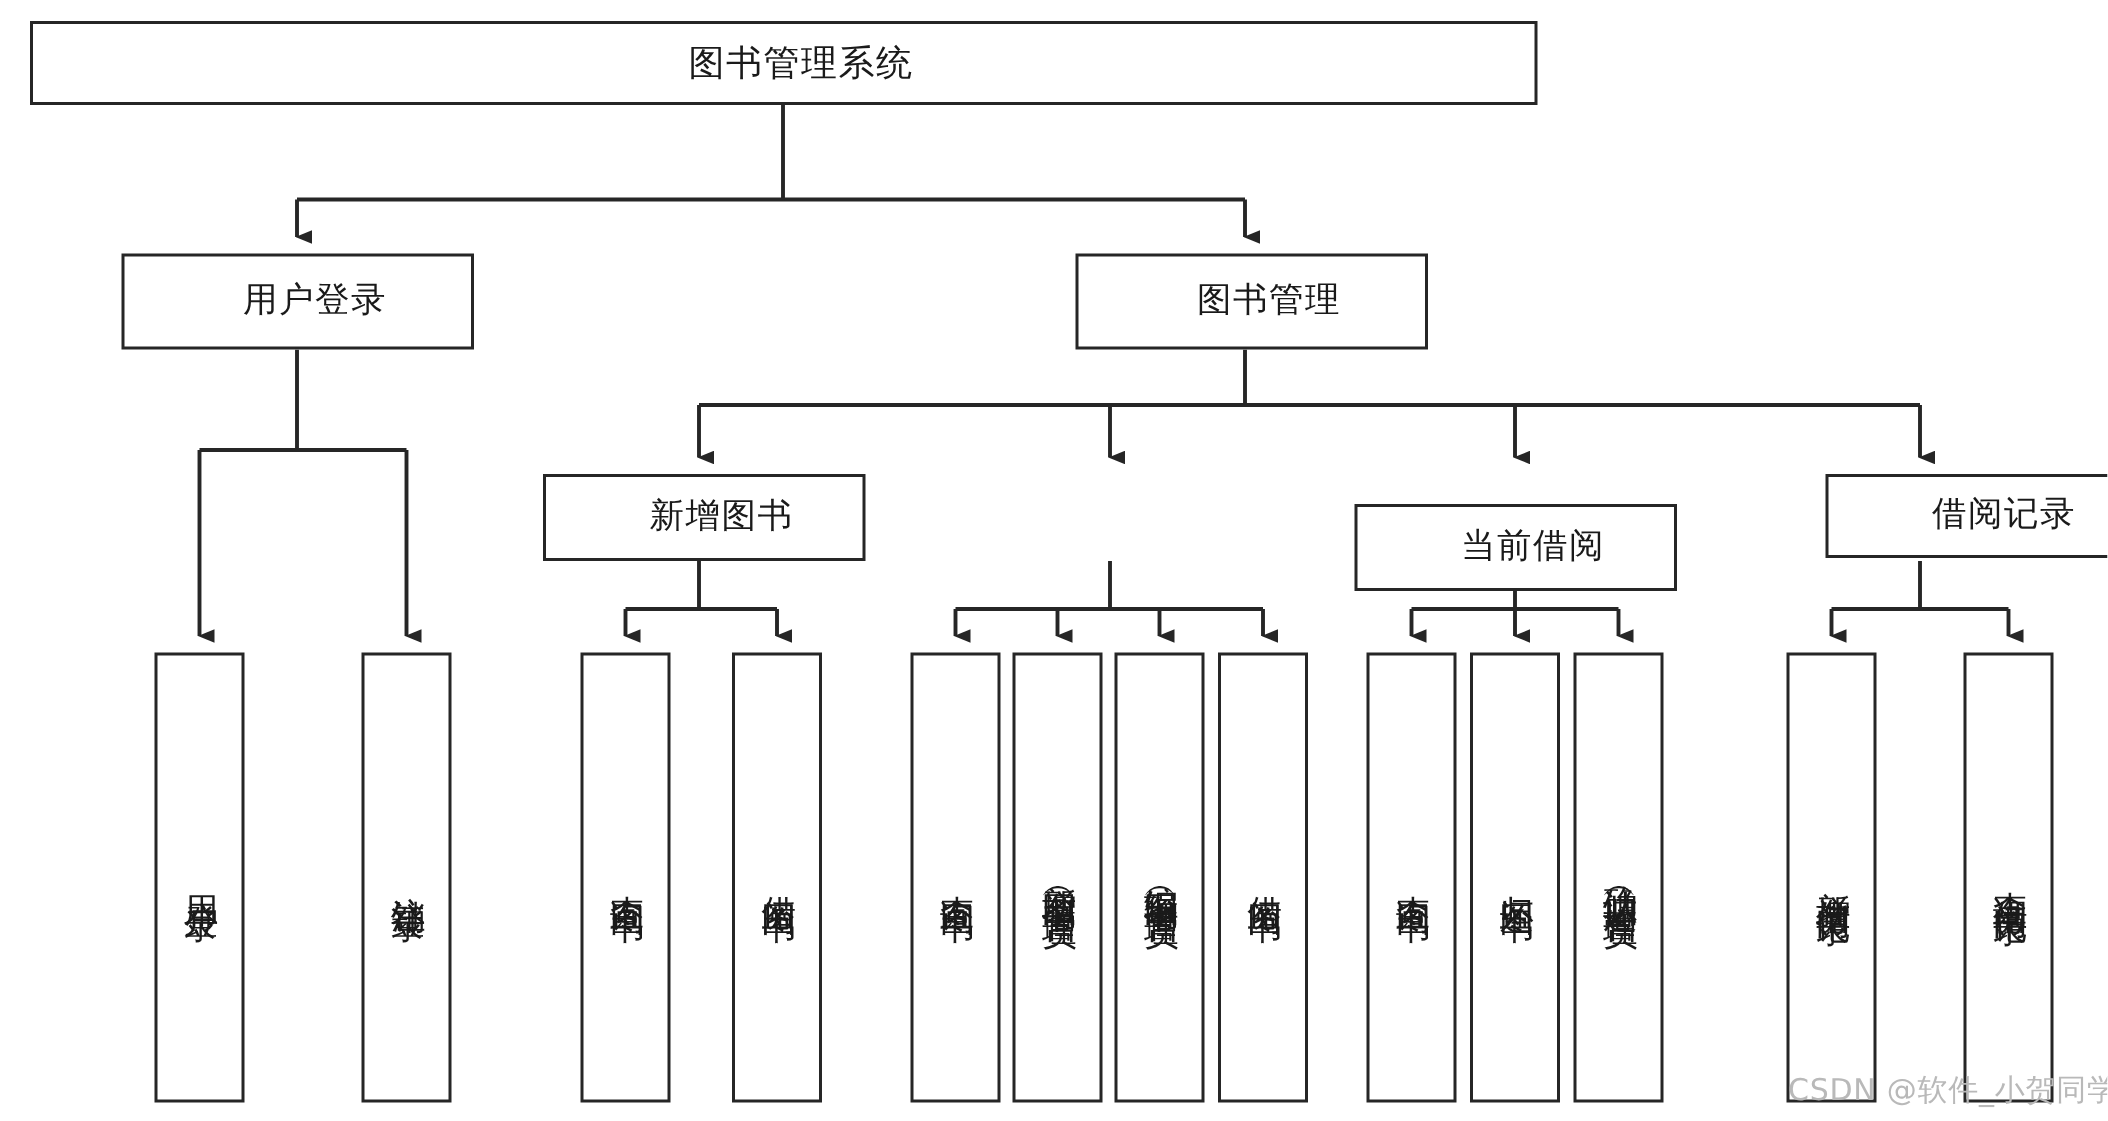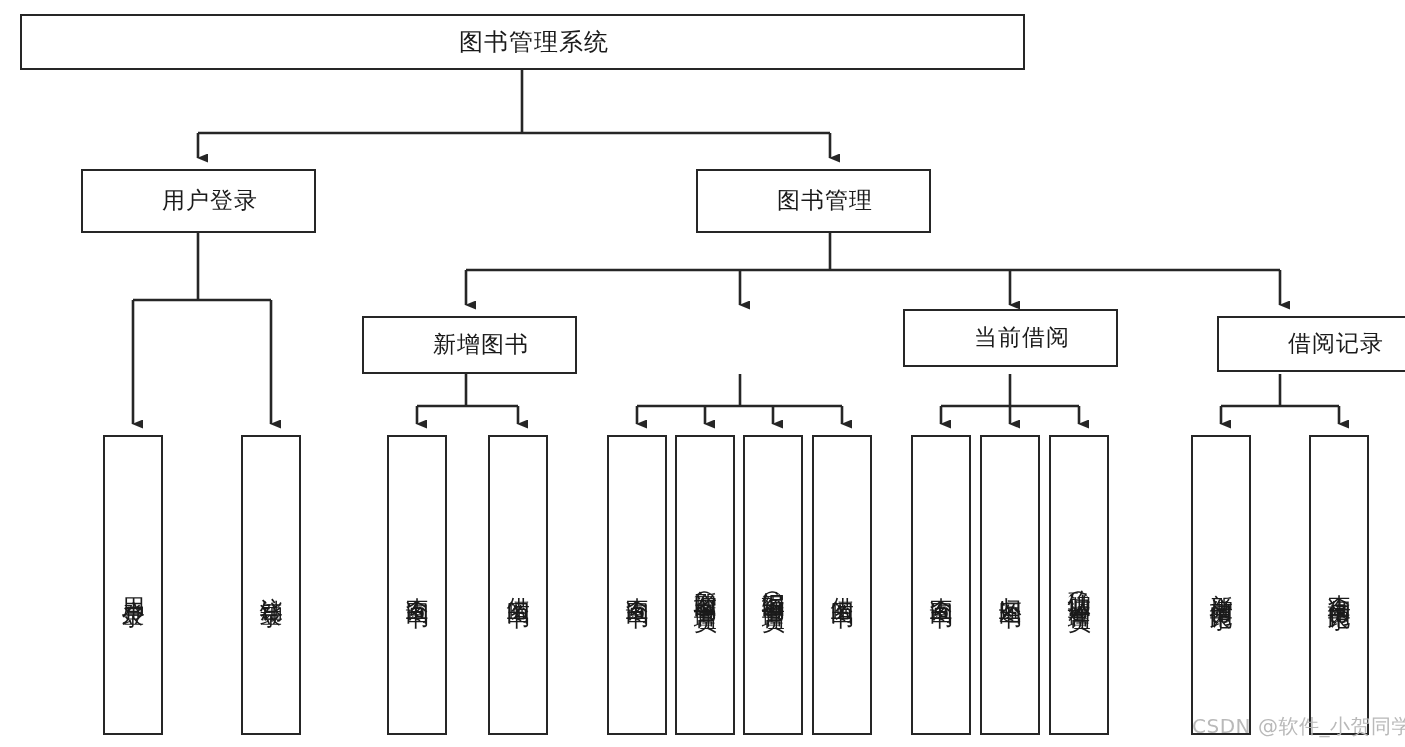--- a/index.html
+++ b/index.html
@@ -114,24 +114,24 @@
       <path d="M1280,374 L1280,406"></path>
       <path d="M1221,406 L1339,406"></path>
       <path d="M1221,406 L1221,424" marker-end="url(#arrow)"></path>
       <path d="M1339,406 L1339,424" marker-end="url(#arrow)"></path>
     </g>
   </svg>
 
   <div class="node horizontal root" style="left:20px; top:14px; width:1005px; height:56px;">图书管理系统</div>
 
   <div class="node horizontal" style="left:81px; top:169px; width:235px; height:64px;">用户登录</div>
-  <div class="node horizontal" style="left:696px; top:169px; width:235px; height:64px;">图书管理</div>
+  <div class="node horizontal" style="left:717px; top:169px; width:235px; height:64px;">图书管理</div>
 
   <div class="node horizontal" style="left:362px; top:316px; width:215px; height:58px;">新增图书</div>
-  <div class="node horizontal" style="left:903px; top:309px; width:215px; height:58px;">当前借阅</div>
+  <div class="node horizontal" style="left:903px; top:336px; width:215px; height:58px;">当前借阅</div>
   <div class="node horizontal" style="left:1217px; top:316px; width:215px; height:56px;">借阅记录</div>
 
   <div class="node vertical" style="left:103px; top:435px; width:60px; height:300px;">用户登录</div>
   <div class="node vertical" style="left:241px; top:435px; width:60px; height:300px;">注销登录</div>
 
   <div class="node vertical" style="left:387px; top:435px; width:60px; height:300px;">查询图书</div>
   <div class="node vertical" style="left:488px; top:435px; width:60px; height:300px;">借阅图书</div>
 
   <div class="node vertical" style="left:607px; top:435px; width:60px; height:300px;">查询图书</div>
   <div class="node vertical" style="left:675px; top:435px; width:60px; height:300px;">新增图书（管理员）</div>

